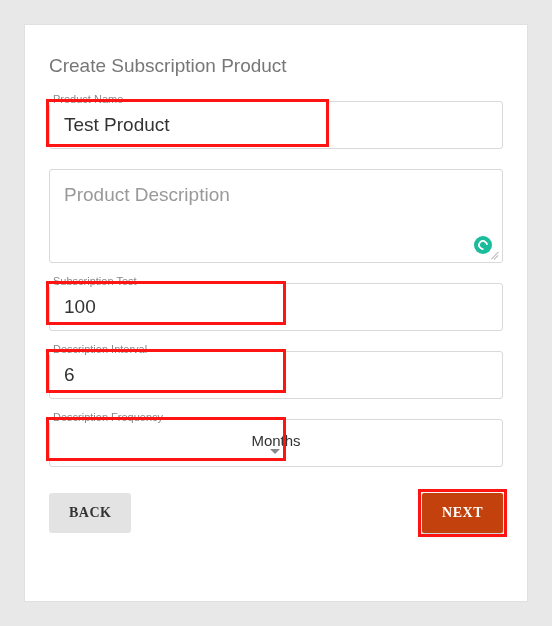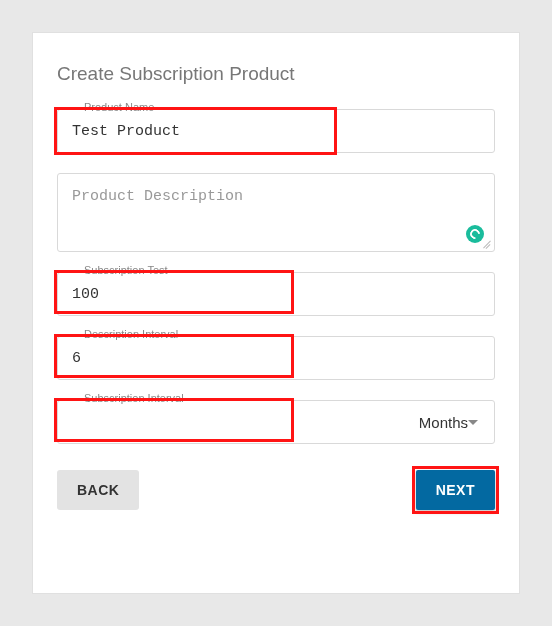--- a/index.html
+++ b/index.html
@@ -7,21 +7,21 @@
     margin: 0;
     padding: 0;
     background: #e8e8e8;
     font-family: Arial, Helvetica, sans-serif;
     width: 552px;
     height: 626px;
     overflow: hidden;
   }
   .page {
     background: #e8e8e8;
-    padding: 32px;
+    padding: 24px;
     width: 552px;
     height: 626px;
   }
   .card {
     background: #ffffff;
     border: 1px solid #e0e0e0;
     padding: 30px 24px 22px 24px;
     height: 100%;
     position: relative;
   }
@@ -31,21 +31,21 @@
     margin: 0 0 24px 0;
     font-weight: 400;
   }
   .field {
     position: relative;
     margin-bottom: 20px;
   }
   .field-label {
     position: absolute;
     top: -8px;
-    left: 23px;
+    left: 0;
     background: #fff;
     padding: 0 4px;
     font-size: 11px;
     color: #888;
     z-index: 2;
   }
   .field-box {
     border: 1px solid #d9d9d9;
     border-radius: 3px;
     padding: 12px 14px;
@@ -55,37 +55,38 @@
     width: 100%;
     min-height: 44px;
     display: flex;
     align-items: center;
     position: relative;
   }
   input.field-input, textarea.field-input {
     border: none;
     outline: none;
     width: 100%;
-    font-size: 15px;
+    font-size: 19px;
     color: #333;
     background: transparent;
-    font-family: Liberation Mono, monospace;
+    font-family: Liberation Sans, sans-serif;
     resize: none;
     padding: 0;
   }
   input.field-input::placeholder, textarea.field-input::placeholder {
     color: #999;
   }
   .textarea-box {
     min-height: 78px;
     align-items: flex-start;
     padding-top: 14px;
   }
   .select-box {
     justify-content: flex-end;
+    flex-direction: column;
   }
   .dropdown-arrow {
     width: 0; height: 0;
     border-left: 5px solid transparent;
     border-right: 5px solid transparent;
     border-top: 5px solid #888;
     margin-right: 2px;
   }
   .highlight {
     position: absolute;
@@ -128,41 +129,42 @@
     position: absolute;
     background: #bbb;
     height: 1px;
   }
   .resize-handle::before { width: 10px; transform: rotate(-45deg); top: 5px; left: 0; }
   .resize-handle::after  { width: 6px;  transform: rotate(-45deg); top: 7px; left: 3px; }
   .button-row {
     display: flex;
     justify-content: space-between;
     margin-top: 26px;
+    font-family: Liberation Serif, serif;
   }
   .btn {
     font-size: 14px;
     font-weight: 700;
     letter-spacing: 0.5px;
     padding: 12px 20px;
     border: none;
     cursor: pointer;
     font-family: inherit;
   }
   .btn-back {
     background: #e3e3e3;
     color: #333;
     border-radius: 3px;
   }
   .btn-next-wrap {
     position: relative;
     display: inline-block;
   }
   .btn-next {
-    background: #0369a1;
+    background: #c2410c;
     color: #fff;
     border-radius: 2px;
     box-shadow: 0 2px 4px rgba(0,0,0,0.25);
   }
   .hl-next {
     position: absolute;
     top: -4px; left: -4px; right: -4px; bottom: -4px;
     border: 3px solid #ff1414;
     pointer-events: none;
   }
@@ -212,21 +214,21 @@
 
     <div class="field">
       <span class="field-label">Description Interval</span>
       <div class="field-box">
         <input class="field-input" type="text" value="6" style="">
       </div>
       <div class="highlight hl-interval"></div>
     </div>
 
     <div class="field">
-      <span class="field-label">Subscription Interval</span>
+      <span class="field-label">Description Frequency</span>
       <div class="field-box select-box">
         <span>Months</span>
         <span class="dropdown-arrow"></span>
       </div>
       <div class="highlight hl-freq"></div>
     </div>
 
     <div class="button-row">
       <button class="btn btn-back">BACK</button>
       <span class="btn-next-wrap">

